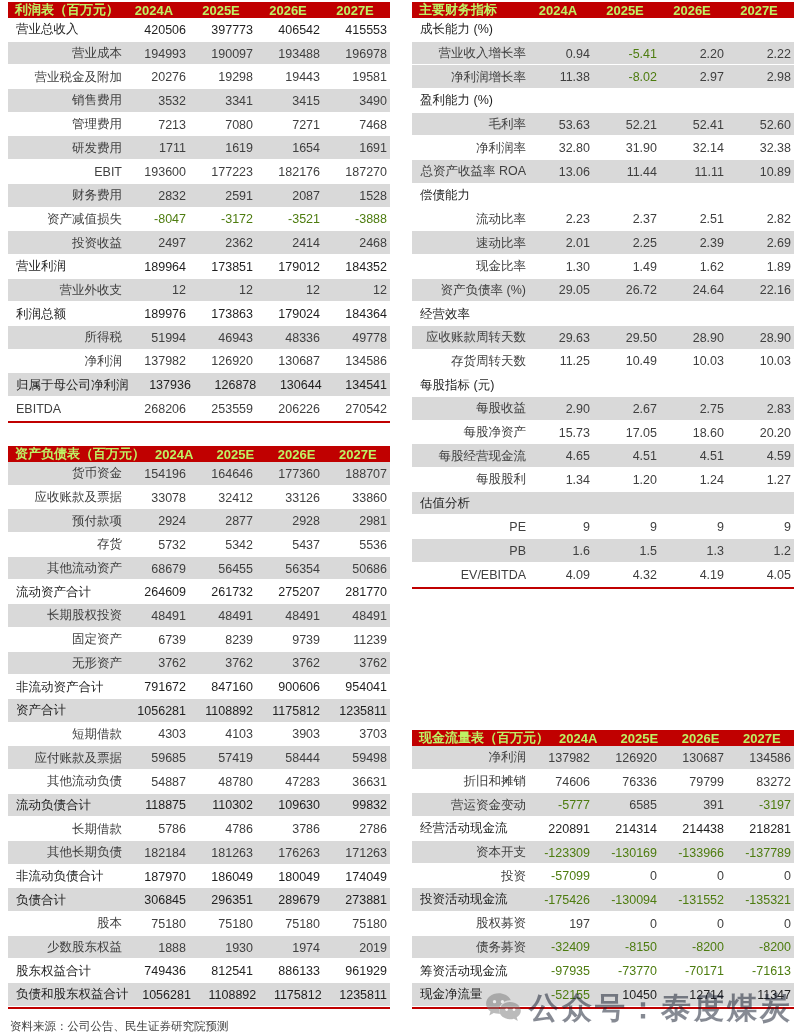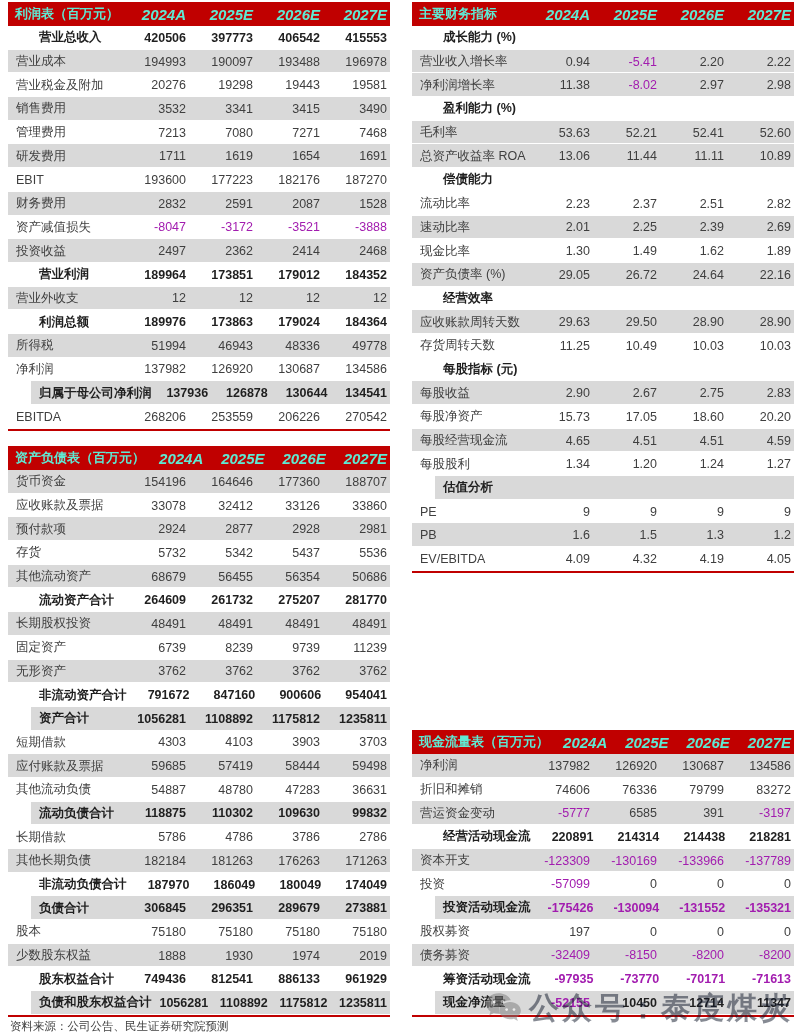--- a/index.html
+++ b/index.html
@@ -1,32 +1,32 @@
 <!DOCTYPE html>
 <html><head>
 <meta charset="utf-8">
 <style>
   html,body{margin:0;padding:0;background:#fff;}
   .page{
     position:relative;width:802px;height:1035px;background:#ffffff;
     font-family:"Liberation Sans","DejaVu Sans",sans-serif;overflow:hidden;
   }
   .tbl{position:absolute;width:382px;border-bottom:2px solid #c00000;}
-  .thead{display:flex;align-items:center;height:24px;background:#c00000;color:#5eead4;font-weight:bold;}
+  .thead{display:flex;align-items:center;height:16px;background:#c00000;color:#bef264;font-weight:bold;}
   .thead .title{flex:1;padding-left:7px;font-size:13px;white-space:nowrap;}
-  .thead .col{width:64px;text-align:right;padding-right:3px;font-size:15px;font-style:italic;}
+  .thead .col{width:64px;text-align:center;padding-right:3px;font-size:13px;}
   .rows{display:block;}
   .trow{display:flex;align-items:center;height:23.7px;font-size:12.5px;color:#3f3f3f;
         box-shadow:inset 0 -1px 0 #ffffff;box-sizing:border-box;}
   .trow .lbl{flex:1;padding-left:8px;white-space:nowrap;}
-  .trow.indent .lbl{}
+  .trow.indent .lbl{text-align:right;}
   .trow .val{width:64px;text-align:right;padding-right:3px;}
-  .trow.bold{font-weight:bold;color:#1f1f1f;margin-left:23px;}
+  .trow.bold{font-weight:normal;color:#1f1f1f;}
   .trow.shaded{background:#d9d9d9;}
-  .trow .val.neg{color:#a21caf;}
+  .trow .val.neg{color:#4d7c0f;}
   .source{position:absolute;left:10px;top:1019px;font-size:11.5px;color:#3f3f3f;white-space:nowrap;text-align:right;}
   .watermark{position:absolute;left:484px;top:988px;display:flex;align-items:center;gap:5px;
              pointer-events:none;opacity:0.5;}
   .watermark .wm-text{font-size:30px;font-weight:bold;color:#0f172a;letter-spacing:3px;white-space:nowrap;}
   .watermark svg{display:block;}
 </style>
 </head>
 <body>
 
 <div class="page">
@@ -190,20 +190,27 @@
         </div>
         <div class="trow bold">
           <span class="lbl">盈利能力 (%)</span>
         </div>
         <div class="trow indent shaded">
           <span class="lbl">毛利率</span>
           <span class="val">53.63</span>
           <span class="val">52.21</span>
           <span class="val">52.41</span>
           <span class="val">52.60</span>
+        </div>
+        <div class="trow indent">
+          <span class="lbl">净利润率</span>
+          <span class="val">32.80</span>
+          <span class="val">31.90</span>
+          <span class="val">32.14</span>
+          <span class="val">32.38</span>
         </div>
         <div class="trow indent shaded">
           <span class="lbl">总资产收益率 ROA</span>
           <span class="val">13.06</span>
           <span class="val">11.44</span>
           <span class="val">11.11</span>
           <span class="val">10.89</span>
         </div>
         <div class="trow bold">
           <span class="lbl">偿债能力</span>

